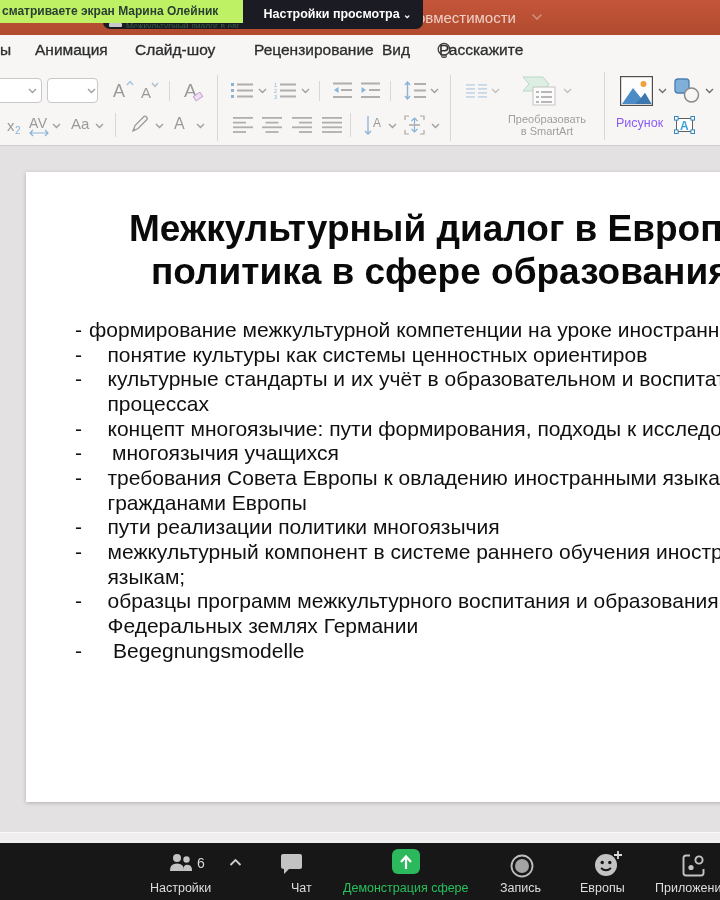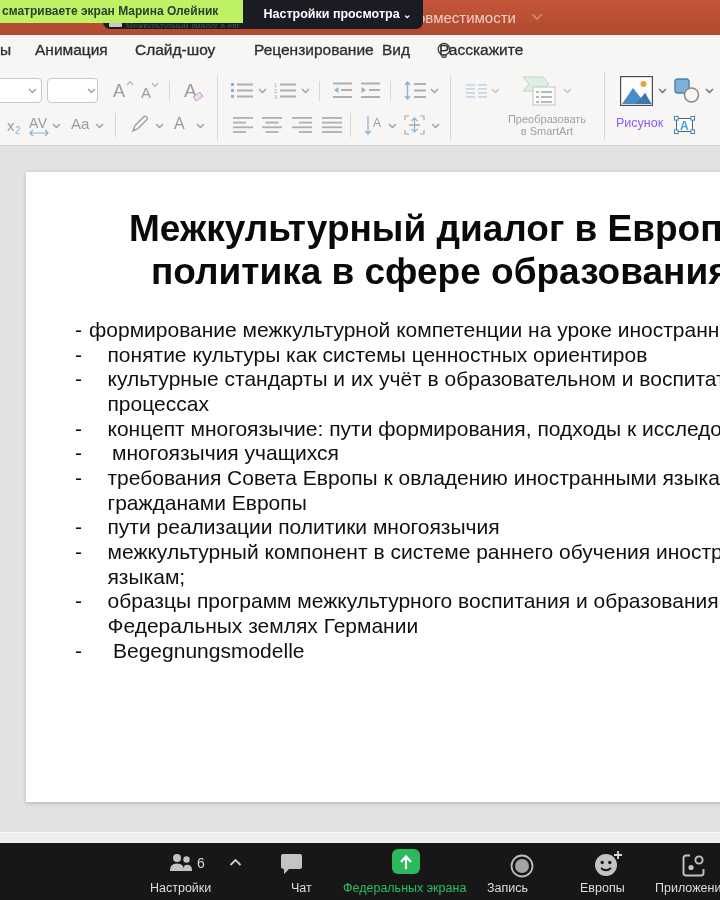--- a/index.html
+++ b/index.html
@@ -353,16 +353,16 @@
   </svg>
 
   <svg class="abs" style="left:682px;top:854px" width="23" height="23" viewBox="0 0 23 23">
     <path d="M8 1.5 L4 1.5 Q1.5 1.5 1.5 4 L1.5 19 Q1.5 21.5 4 21.5 L19 21.5 Q21.5 21.5 21.5 19 L21.5 15" stroke="#c3c3c3" stroke-width="1.9" fill="none"></path>
     <circle cx="17" cy="6" r="3.6" fill="none" stroke="#c3c3c3" stroke-width="1.9"></circle>
     <circle cx="9" cy="13.5" r="2.6" fill="#c3c3c3"></circle>
   </svg>
 
   <span class="zlabel" style="left:150px">Настройки</span>
   <span class="zlabel" style="left:291px">Чат</span>
-  <span class="zlabel zgreen" style="left:343px">Федеральных экрана</span>
-  <span class="zlabel" style="left:487px">Запись</span>
+  <span class="zlabel zgreen" style="left:343px">Демонстрация сфере</span>
+  <span class="zlabel" style="left:500px">Запись</span>
   <span class="zlabel" style="left:580px">Европы</span>
   <span class="zlabel" style="left:655px">Приложения</span>
 
 </body></html>

